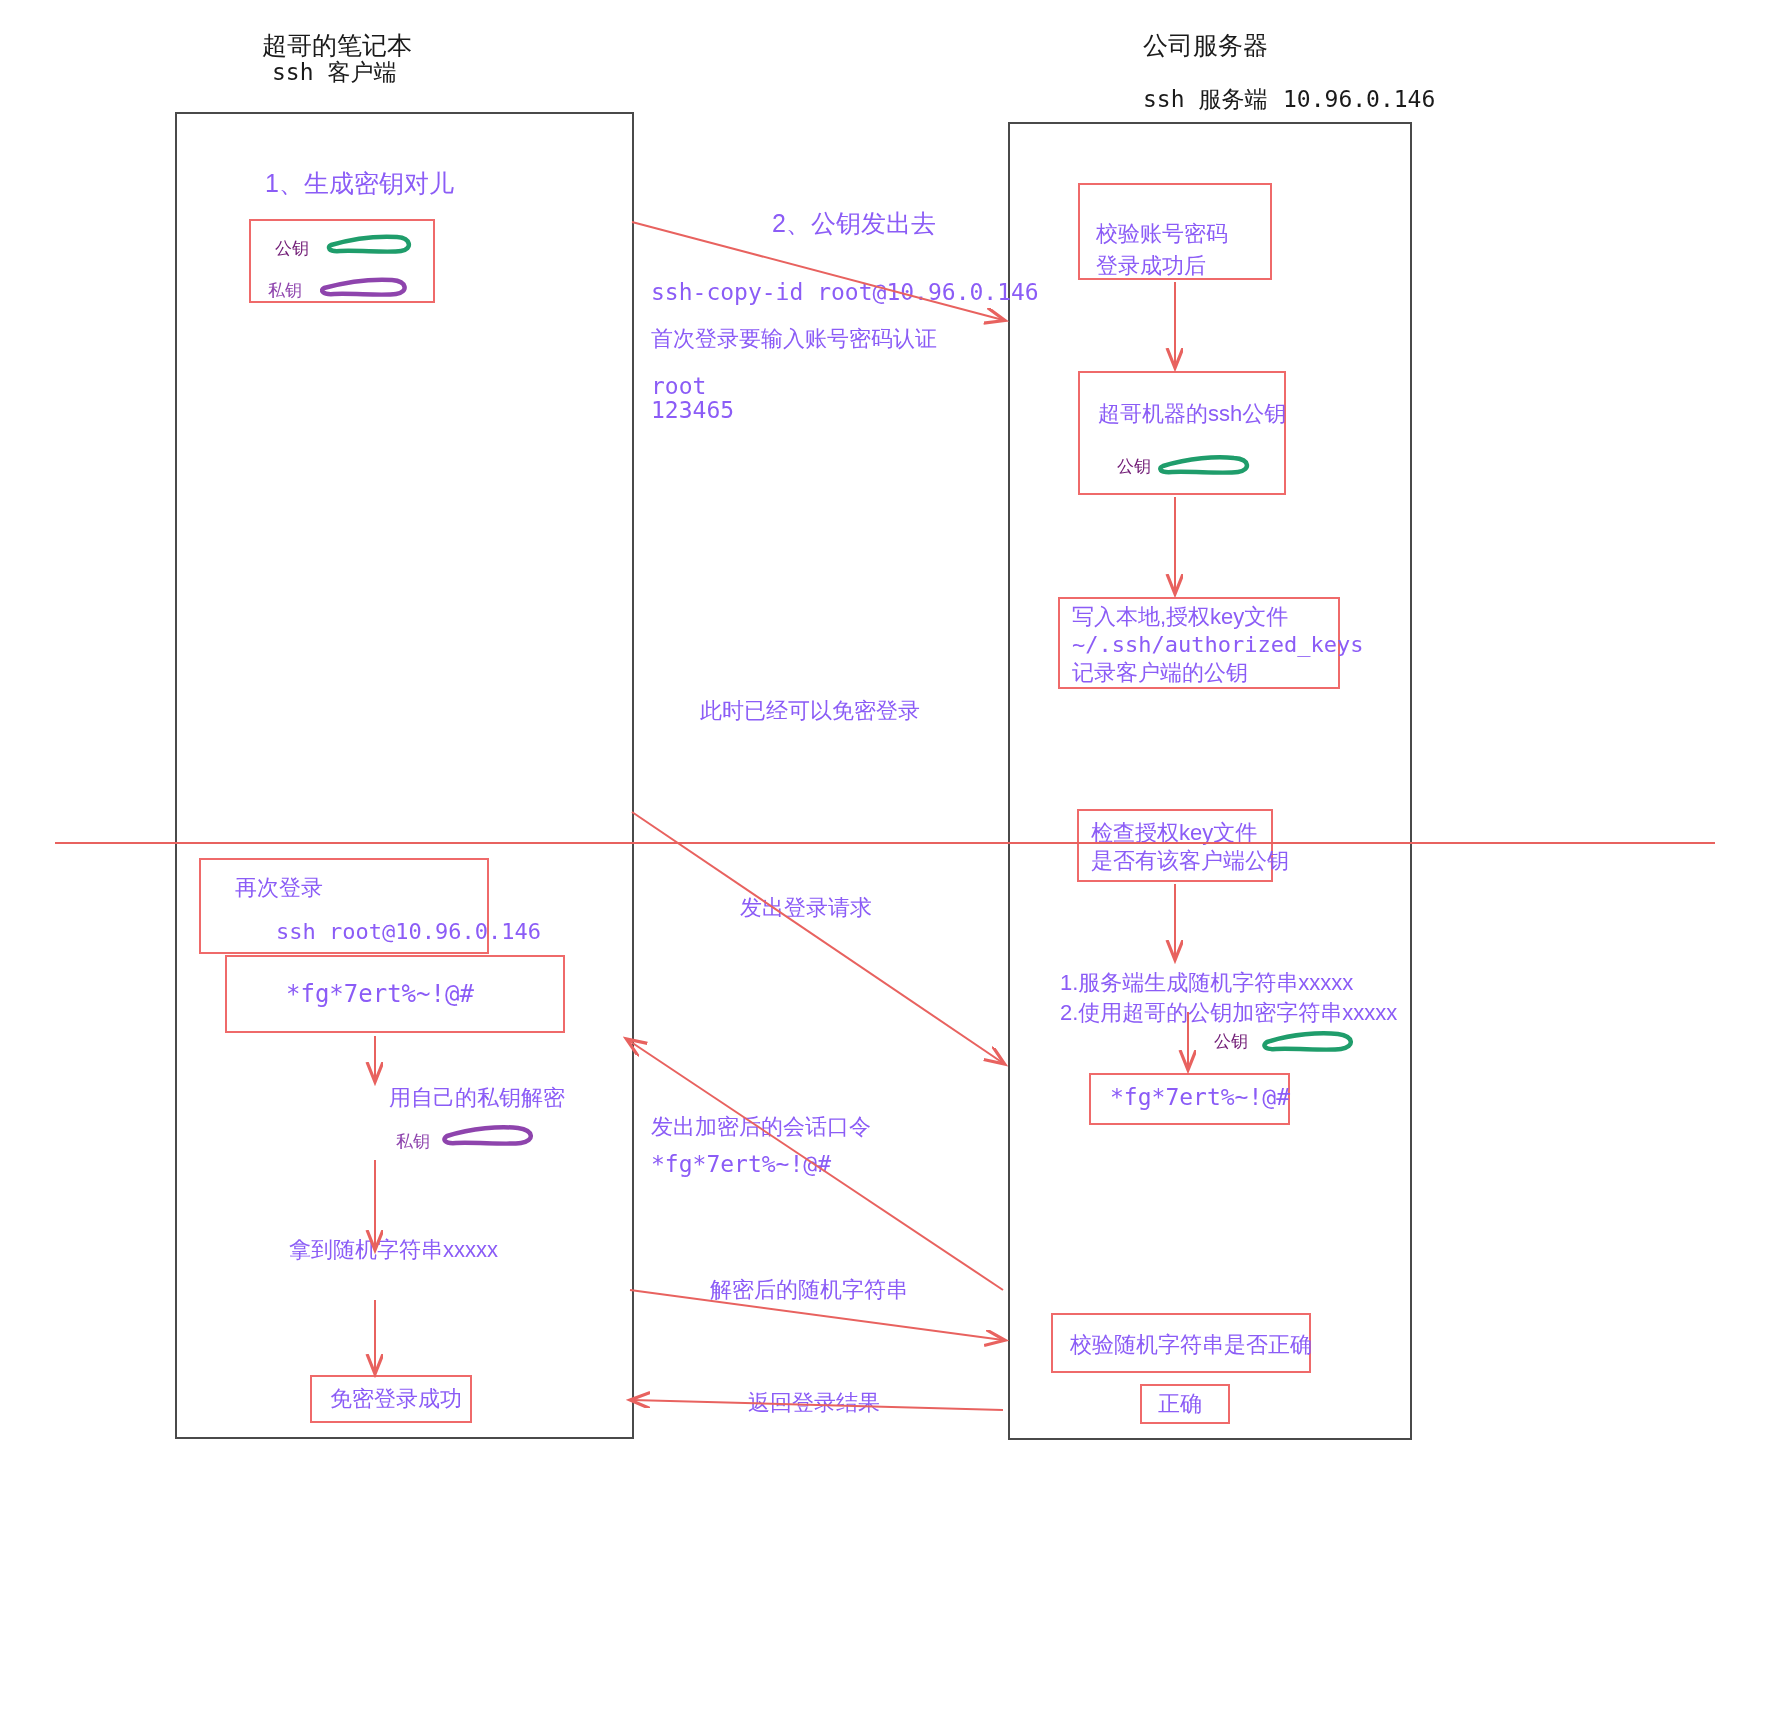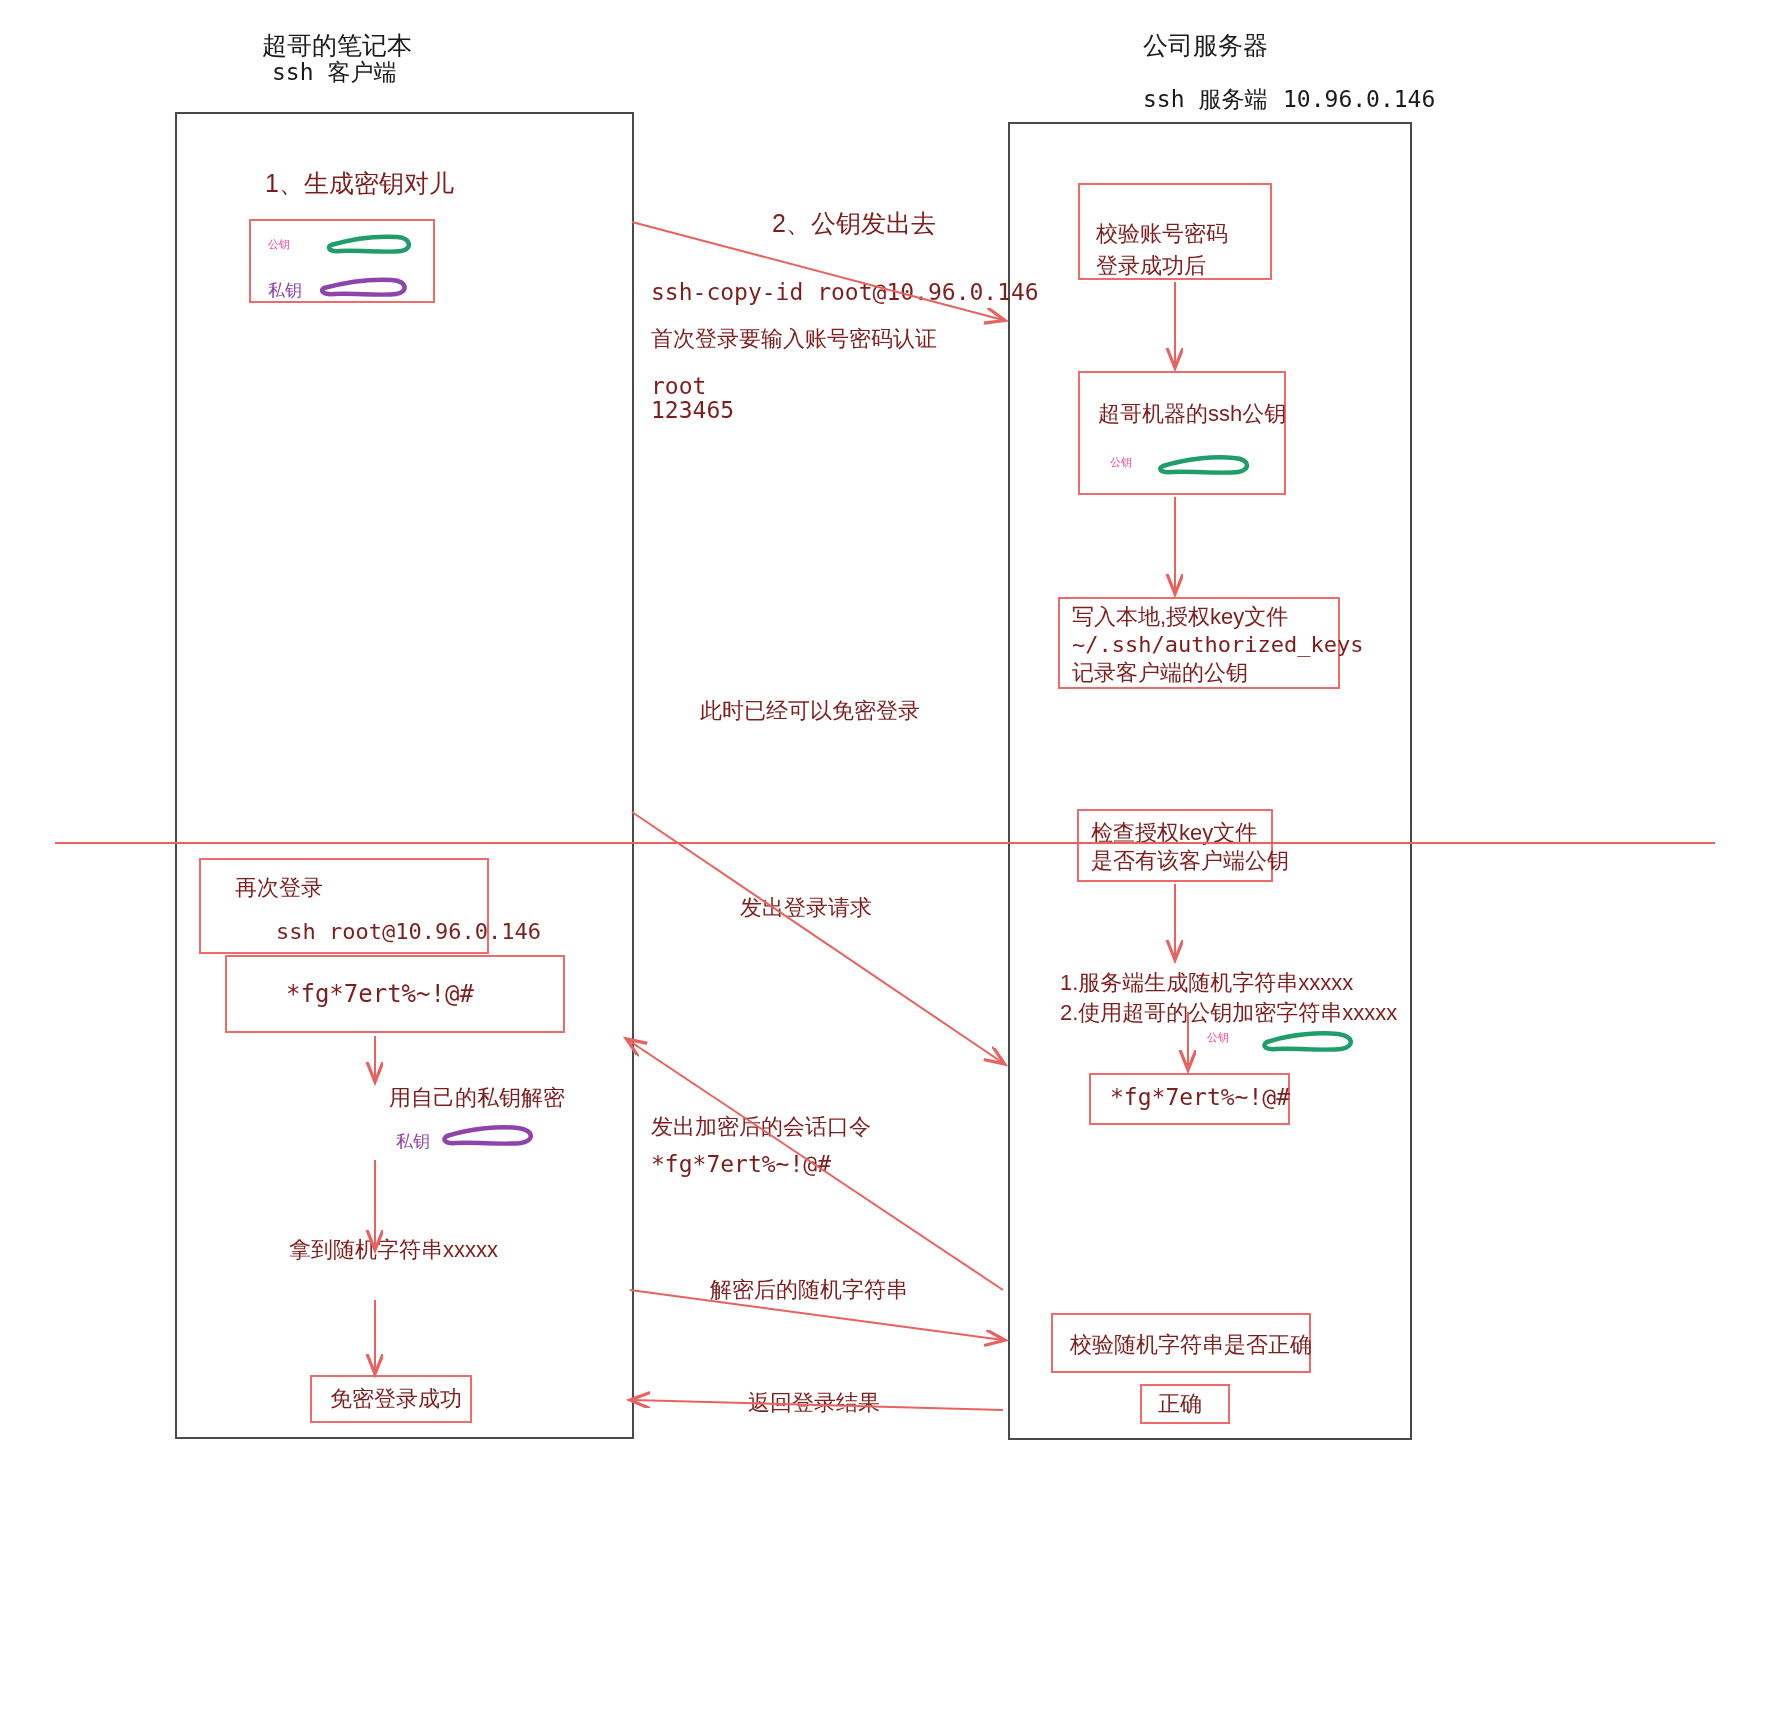--- a/index.html
+++ b/index.html
@@ -7,24 +7,24 @@
        font-family:"Liberation Sans","DejaVu Sans",sans-serif;}
   .canvas{position:absolute;left:0;top:0;width:1771px;height:1732px;overflow:hidden;}
   .abs{position:absolute;}
   
   .hdr{color:#1a1a1a;font-size:25px;line-height:34px;white-space:pre;}
   .mono{font-family:"DejaVu Sans Mono","Liberation Mono",monospace;}
   
   .frame{position:absolute;border:2px solid #4a4a4a;background:transparent;}
   
   .rbox{position:absolute;border:2px solid #ef6a6a;box-sizing:border-box;background:transparent;}
-  .rtxt{position:absolute;color:#7f1d1d;font-size:22px;line-height:32px;white-space:pre;}
+  .rtxt{position:absolute;color:#8b5cf6;font-size:22px;line-height:32px;white-space:pre;}
   .rtxt-lg{font-size:25px;line-height:36px;}
   .rmono{font-family:"DejaVu Sans Mono","Liberation Mono",monospace;}
-  .green{color:#ec4899;font-size:11px;}
+  .green{color:#701a75;font-size:17px;margin-left:7px;}
   .purple{color:#8e44ad;font-size:17px;}
   .title{position:absolute;color:#1a1a1a;font-size:27px;white-space:pre;}
   svg.overlay{position:absolute;left:0;top:0;width:1771px;height:1732px;pointer-events:none;}
 </style>
 </head>
 <body>
 
 <div class="canvas">
 
   <div class="abs hdr" style="left:262px;top:28px;">超哥的笔记本</div>

